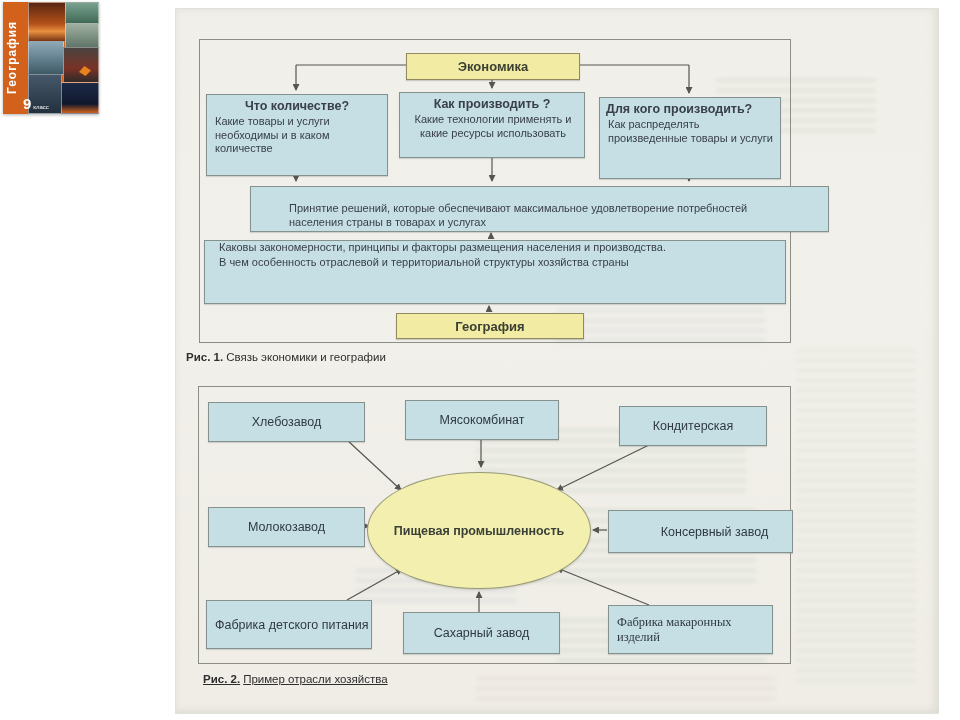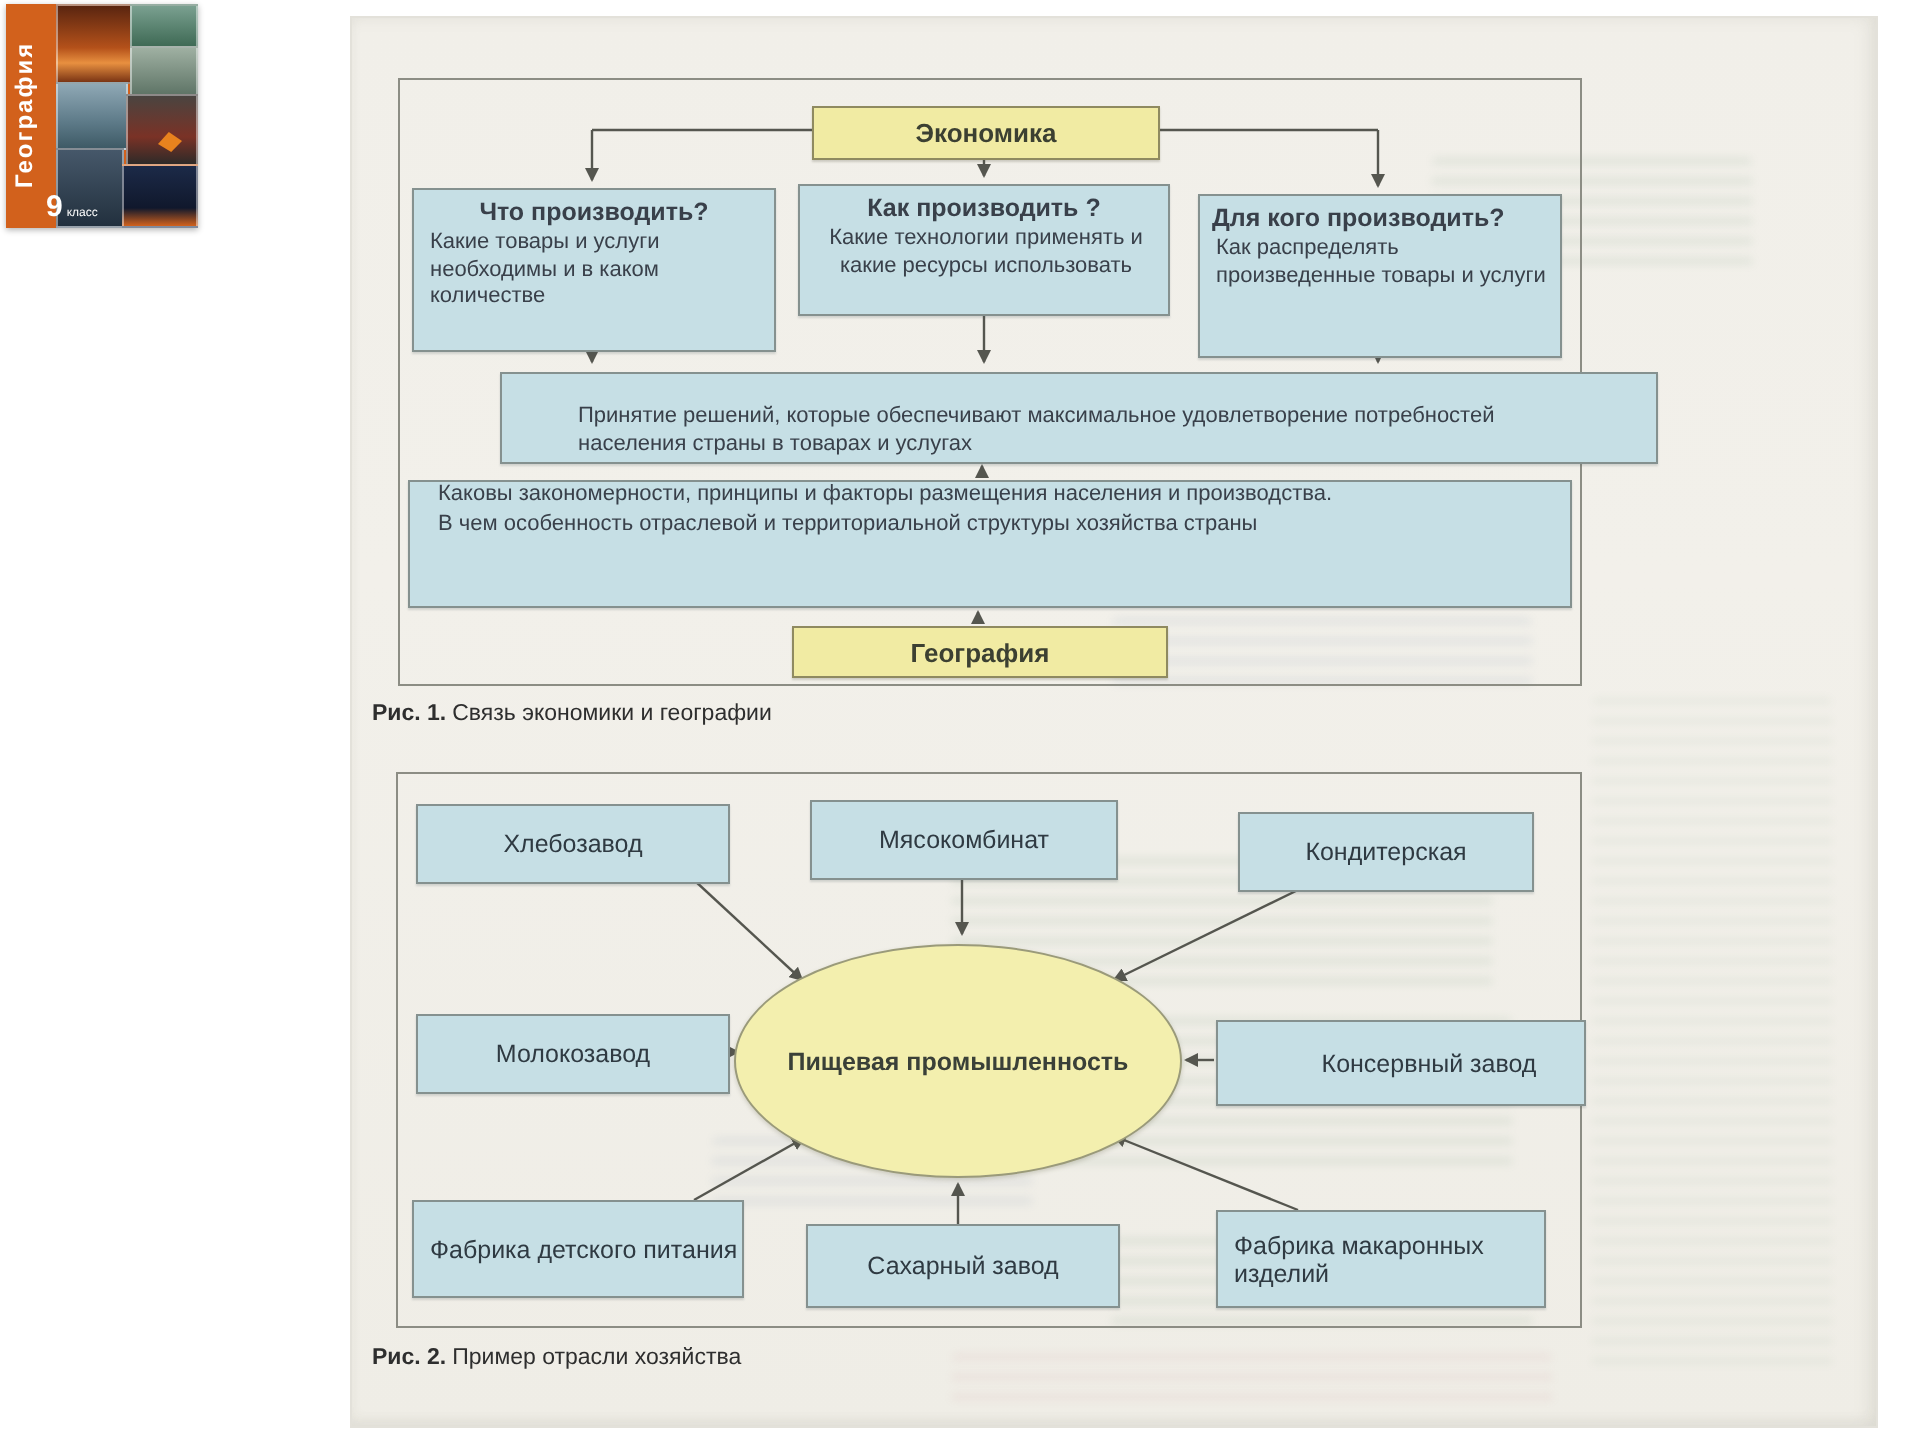--- a/index.html
+++ b/index.html
@@ -48,31 +48,31 @@
          font-size:12.5px;display:flex;align-items:center;justify-content:center;
          box-shadow:0 1px 1px rgba(80,90,95,.2);}
   .f2box.leftalign{justify-content:flex-start;text-align:left;padding-left:8px;}
   .b1{left:9px;top:15px;width:155px;height:38px;}
   .b2{left:206px;top:13px;width:152px;height:38px;}
   .b3{left:420px;top:19px;width:146px;height:38px;}
   .b4{left:9px;top:120px;width:155px;height:38px;}
   .b5{left:409px;top:123px;width:155px;height:41px;padding-left:28px;}
   .b6{left:7px;top:213px;width:156px;height:47px;}
   .b7{left:204px;top:225px;width:155px;height:40px;}
-  .b8{left:409px;top:218px;width:155px;height:47px;}
+  .b8{left:409px;top:218px;width:155px;height:47px;font-family:Liberation Serif, serif;}
   .ellipse{position:absolute;left:168px;top:85px;width:222px;height:115px;border-radius:50%;
            background:#f3efae;border:1.5px solid #9a9a7a;
            display:flex;align-items:center;justify-content:center;
            font-size:12.5px;font-weight:bold;color:#3a4038;box-shadow:0 1px 2px rgba(100,100,70,.25);}
 
   
   .caption{position:absolute;font-size:11.5px;color:#2e2e2e;filter:blur(.25px);}
   .caption b{margin-right:3px;}
   .cap1{left:10px;top:342px;}
-  .cap2{left:10px;top:664px;}
+  .cap2{left:27px;top:664px;text-decoration:underline;}
 
   
   .cover{position:absolute;left:3px;top:2px;width:96px;height:112px;background:#d2611c;overflow:hidden;
          box-shadow:0 1px 3px rgba(0,0,0,.3);}
   .cover .ph{position:absolute;border:1px solid rgba(255,255,255,.45);box-sizing:border-box;}
   .ph1{left:25px;top:0;width:38px;height:40px;background:linear-gradient(180deg,#5a2510 0%,#b4511a 55%,#e89040 75%,#7a3414 100%);}
   .ph2{left:62px;top:0;width:34px;height:22px;background:linear-gradient(180deg,#7aa090 0%,#3f6a55 100%);}
   .ph3{left:62px;top:21px;width:34px;height:25px;background:linear-gradient(180deg,#9fb0a2 0%,#5f7567 100%);}
   .ph4{left:25px;top:39px;width:36px;height:34px;background:linear-gradient(180deg,#8fa8b5 0%,#5d7a88 60%,#3e5a66 100%);}
   .ph5{left:60px;top:45px;width:36px;height:36px;background:linear-gradient(180deg,#4a4440 0%,#7a3226 60%,#2e2a28 100%);}
@@ -135,21 +135,21 @@
           <path d="M292,116 V141" marker-end="url(#ah1)"></path>
           <path d="M489,137 V141" marker-end="url(#ah1)"></path>
           <path d="M291,199 V193" marker-end="url(#ah1)"></path>
           <path d="M289,272 V266" marker-end="url(#ah1)"></path>
         </g>
       </svg>
 
       <div class="ybox eco">Экономика</div>
 
       <div class="bbox q1">
-        <div class="btitle center">Что производить?</div>
+        <div class="btitle center">Что количестве?</div>
         <div class="bbody">Какие товары и услуги необходимы и в каком количестве</div>
       </div>
 
       <div class="bbox q2">
         <div class="btitle center">Как производить ?</div>
         <div class="bbody center">Какие технологии применять и какие ресурсы использовать</div>
       </div>
 
       <div class="bbox q3">
         <div class="btitle">Для кого производить?</div>

